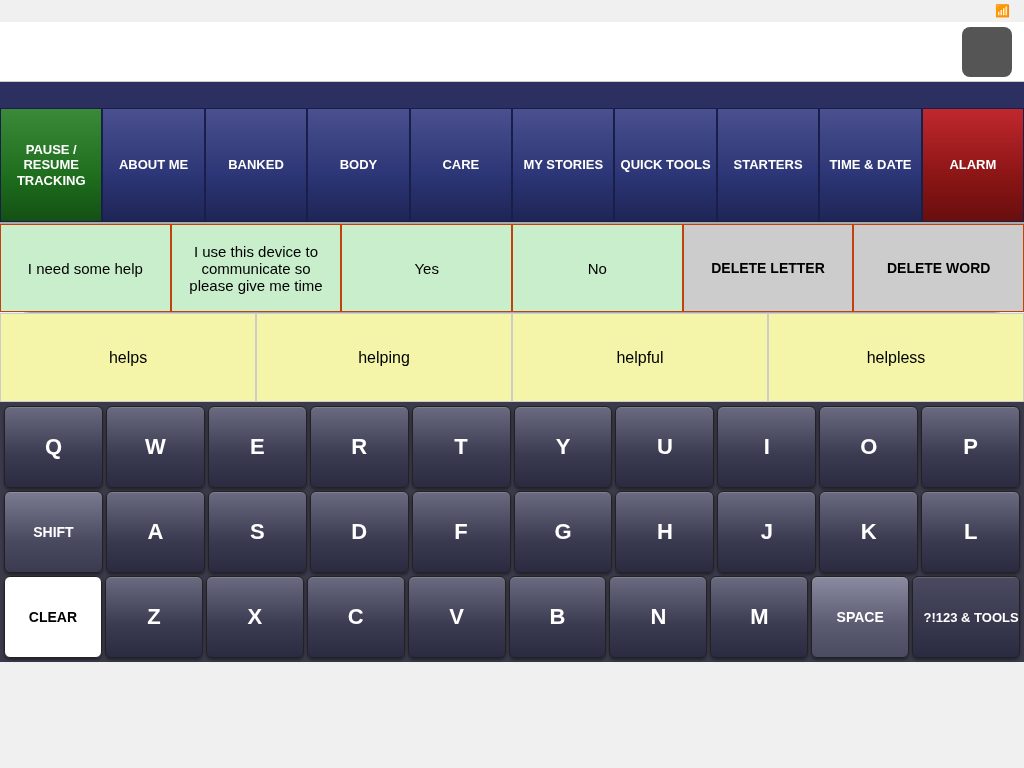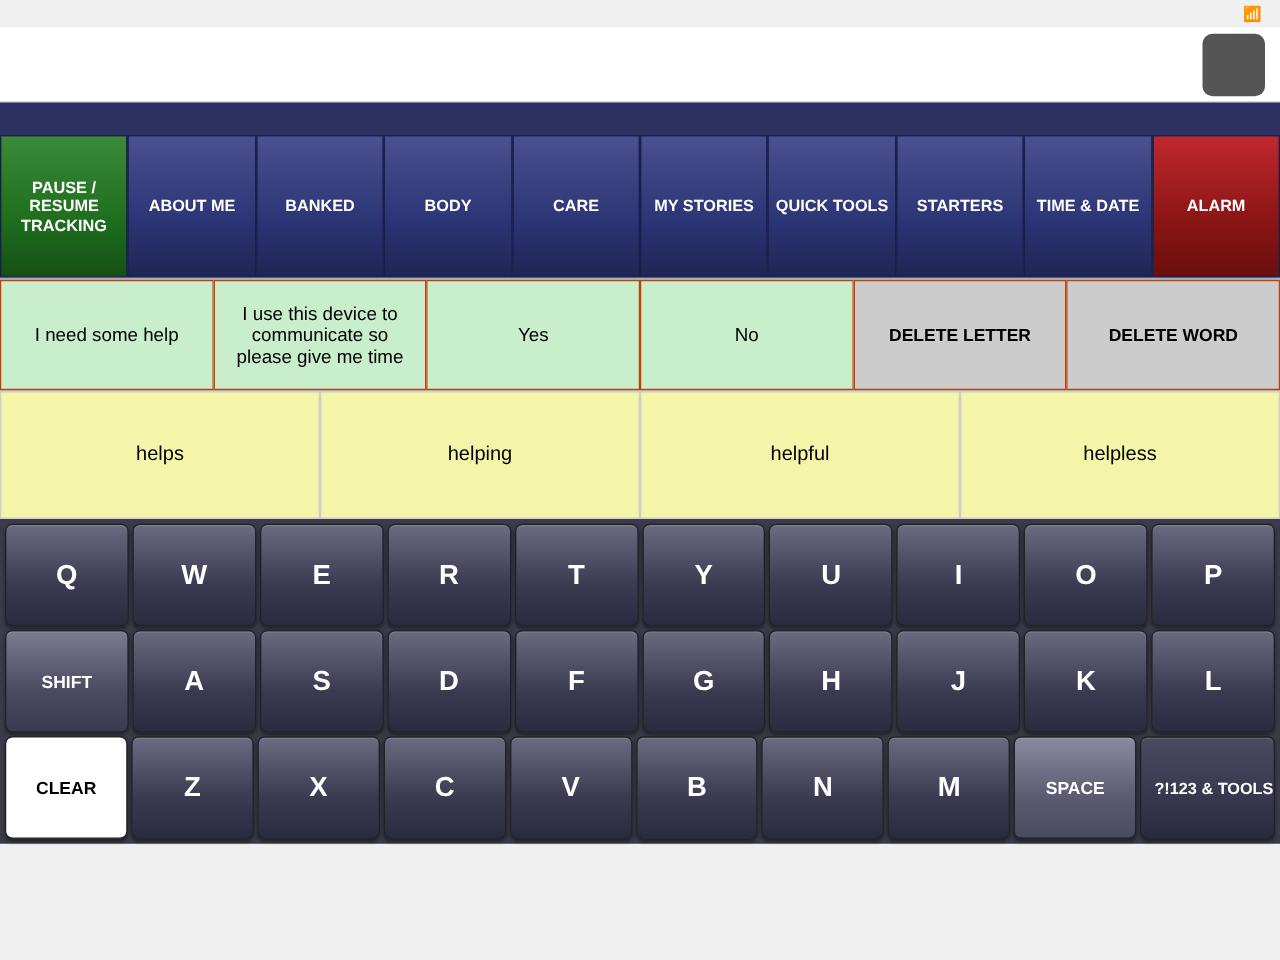--- a/index.html
+++ b/index.html
@@ -61,21 +61,21 @@
       text-align: center; font-size: 15px; color: #000;
       background: #c8eecc; border: 1px solid #c2410c; cursor: pointer;
       padding: 6px;
     }
     .word-cell.delete-btn {
       background: #cccccc; font-size: 14px; font-weight: 600;
     }
 
     
     #variants-row {
-      display: flex; height: 103px; border-top: 1px solid #aaa;
+      display: flex; height: 90px; border-top: 1px solid #aaa; border-radius: 31px;
     }
     .variant-cell {
       flex: 1; display: flex; align-items: center; justify-content: center;
       text-align: center; font-size: 16px; color: #000;
       background: #f5f5aa; border: 1px solid #ccc; cursor: pointer;
     }
 
     
     #keyboard-area {
       background: #3a3a4a; padding: 4px; display: flex; flex-direction: column; gap: 3px;

